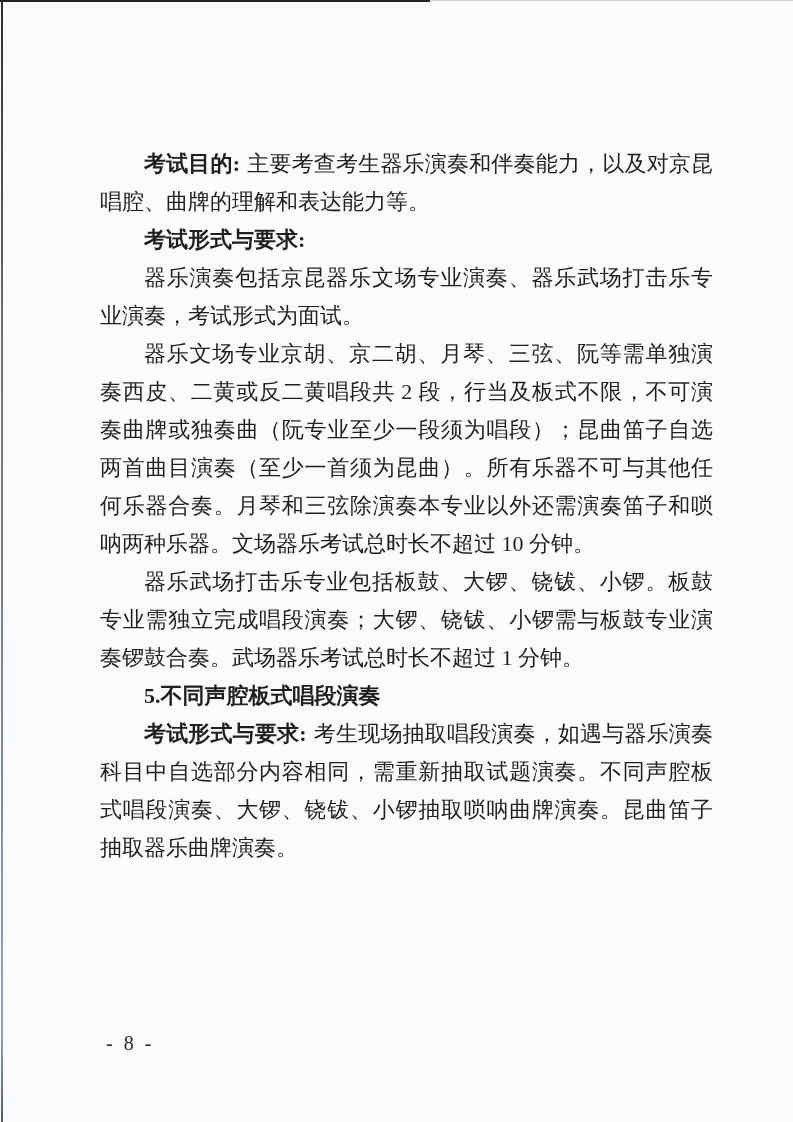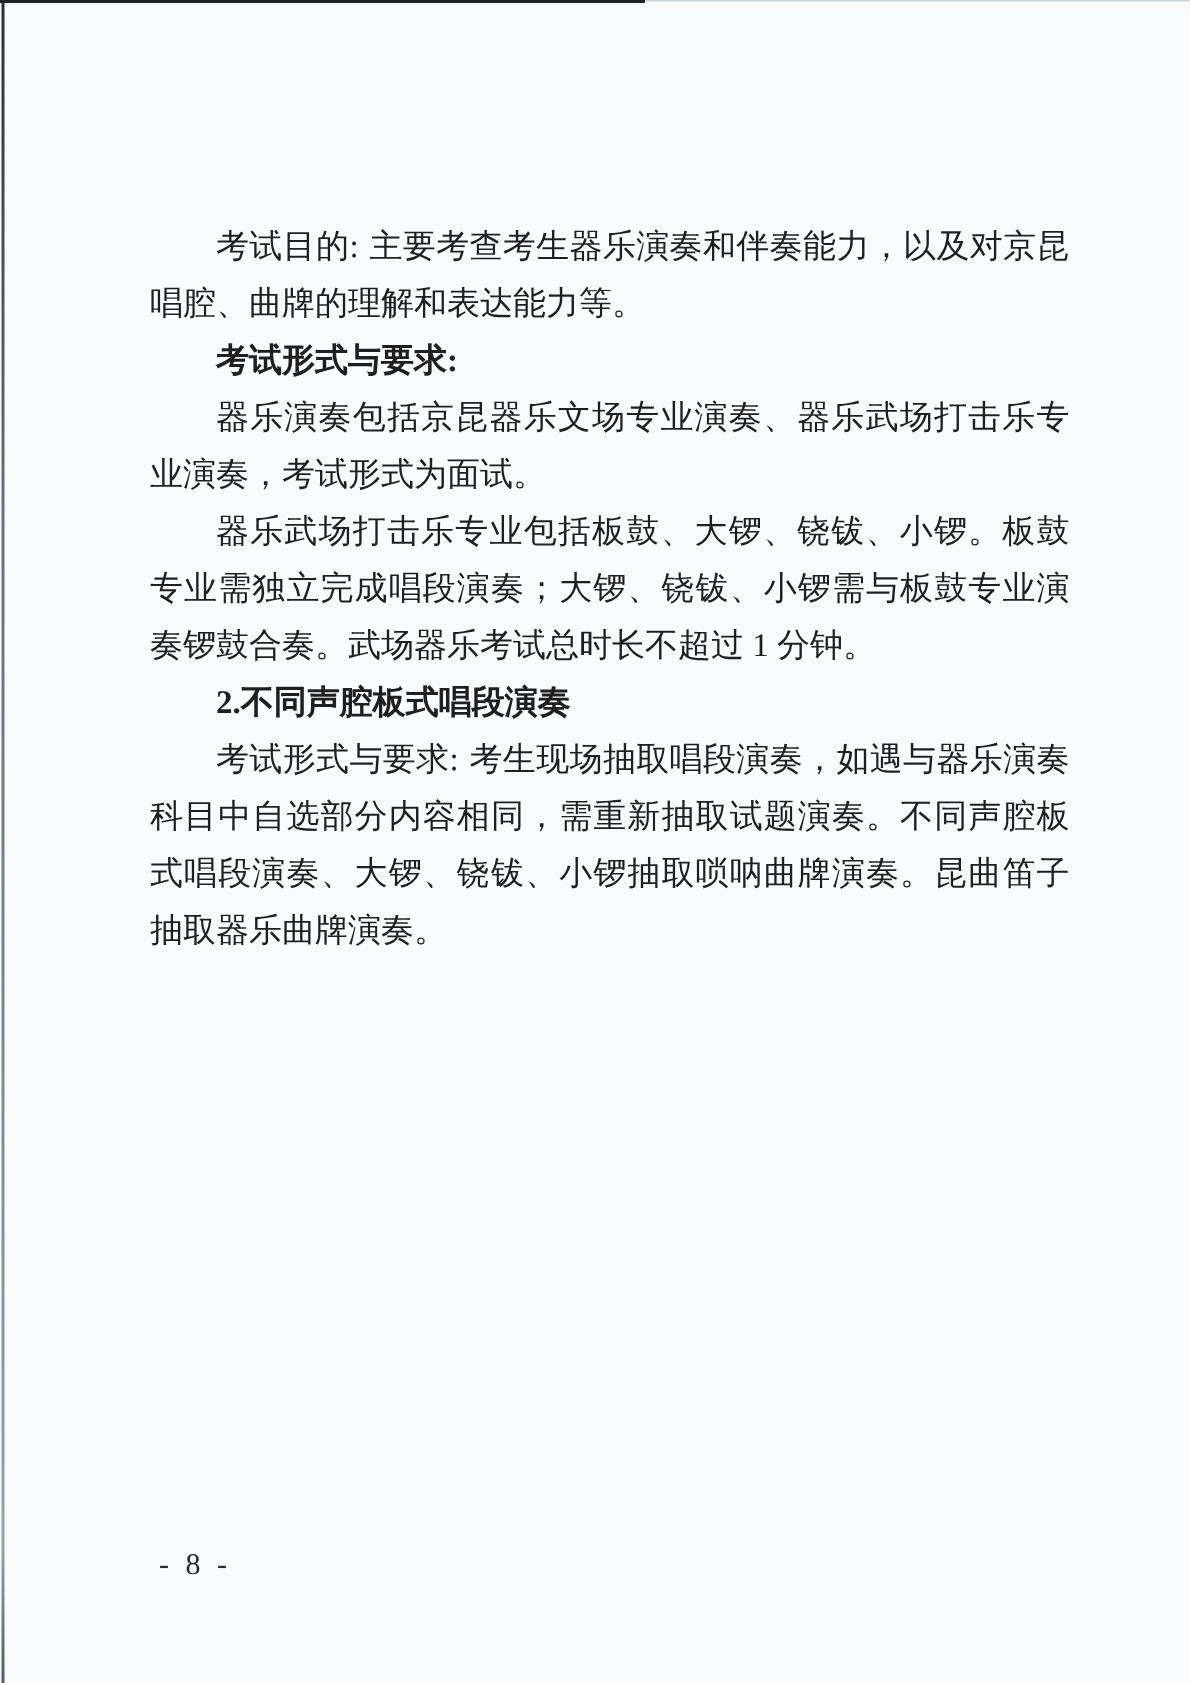--- a/index.html
+++ b/index.html
@@ -42,21 +42,21 @@
     width: 613px;
   }
   .para {
     margin: 0;
     font-size: 22px;
     line-height: 38px;
     text-align: justify;
     text-indent: 44px;
   }
   .plabel {
-    font-weight: 400;
+    font-weight: 700;
     margin-right: 7px;
   }
   .heading {
     font-weight: 700;
     text-align: left;
   }
   .pagenum {
     position: absolute;
     left: 106px;
     top: 1032px;
@@ -73,24 +73,25 @@
 <div class="edge-top-light"></div>
 
 <main class="content">
 
   <p class="para"><b class="plabel">考试目的:</b><span>主要考查考生器乐演奏和伴奏能力，以及对京昆唱腔、曲牌的理解和表达能力等。</span></p>
 
   <p class="para heading">考试形式与要求:</p>
 
   <p class="para">器乐演奏包括京昆器乐文场专业演奏、器乐武场打击乐专业演奏，考试形式为面试。</p>
 
+  <p class="para">器乐文场专业京胡、京二胡、月琴、三弦、阮等需单独演奏西皮、二黄或反二黄唱段共 2 段，行当及板式不限，不可演奏曲牌或独奏曲（阮专业至少一段须为唱段）；昆曲笛子自选两首曲目演奏（至少一首须为昆曲）。所有乐器不可与其他任何乐器合奏。月琴和三弦除演奏本专业以外还需演奏笛子和唢呐两种乐器。文场器乐考试总时长不超过 10 分钟。</p>
 
   <p class="para">器乐武场打击乐专业包括板鼓、大锣、铙钹、小锣。板鼓专业需独立完成唱段演奏；大锣、铙钹、小锣需与板鼓专业演奏锣鼓合奏。武场器乐考试总时长不超过 1 分钟。</p>
 
-  <p class="para heading">2.不同声腔板式唱段演奏</p>
+  <p class="para heading">5.不同声腔板式唱段演奏</p>
 
 
   <p class="para"><b class="plabel">考试形式与要求:</b><span>考生现场抽取唱段演奏，如遇与器乐演奏科目中自选部分内容相同，需重新抽取试题演奏。不同声腔板式唱段演奏、大锣、铙钹、小锣抽取唢呐曲牌演奏。昆曲笛子抽取器乐曲牌演奏。</span></p>
 
 
 </main>
 
 <span class="pagenum">- 8 -</span>
 
 </body></html>

